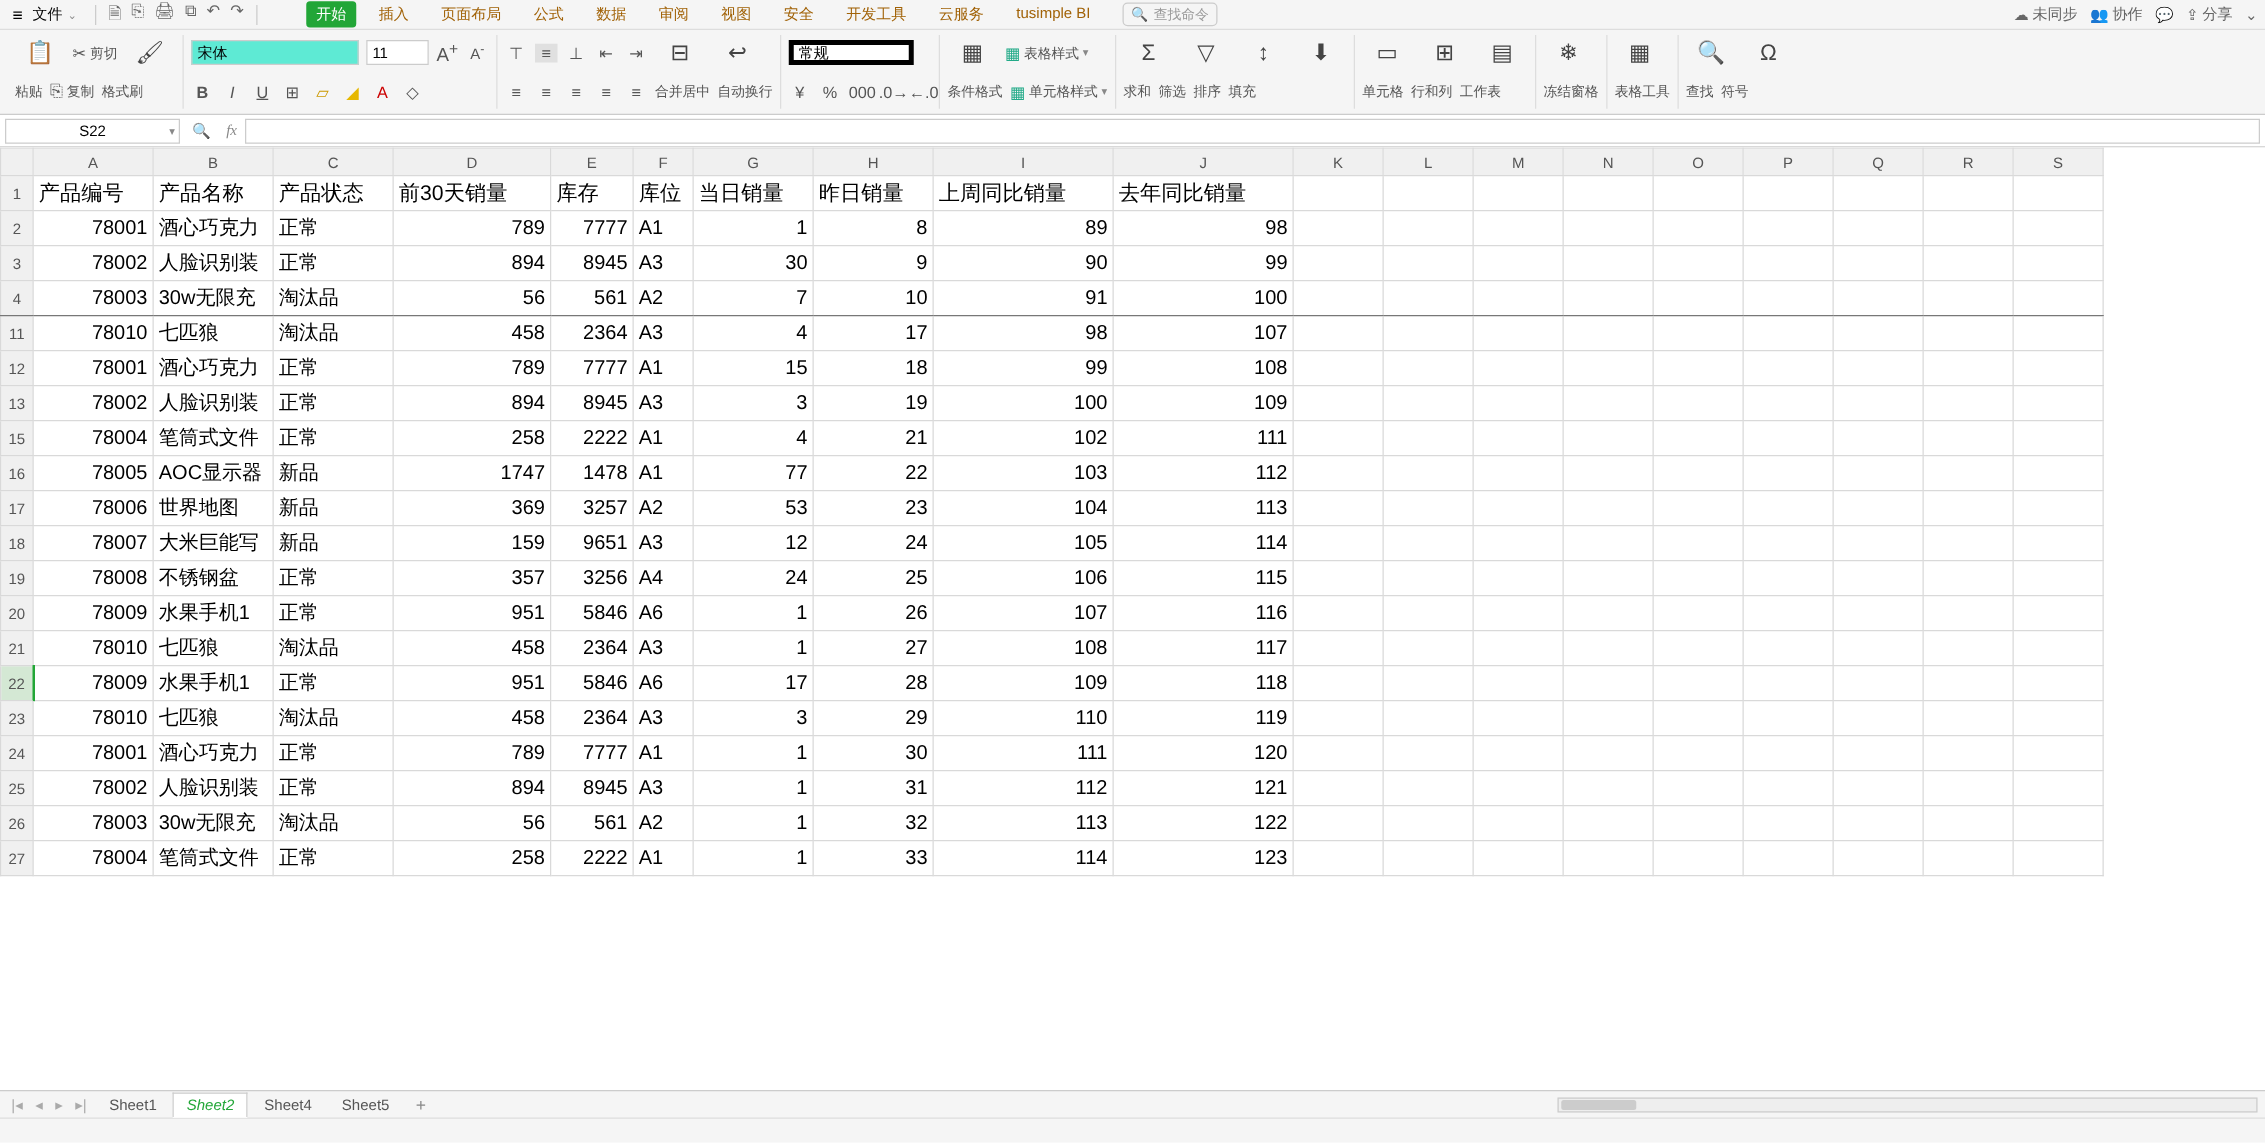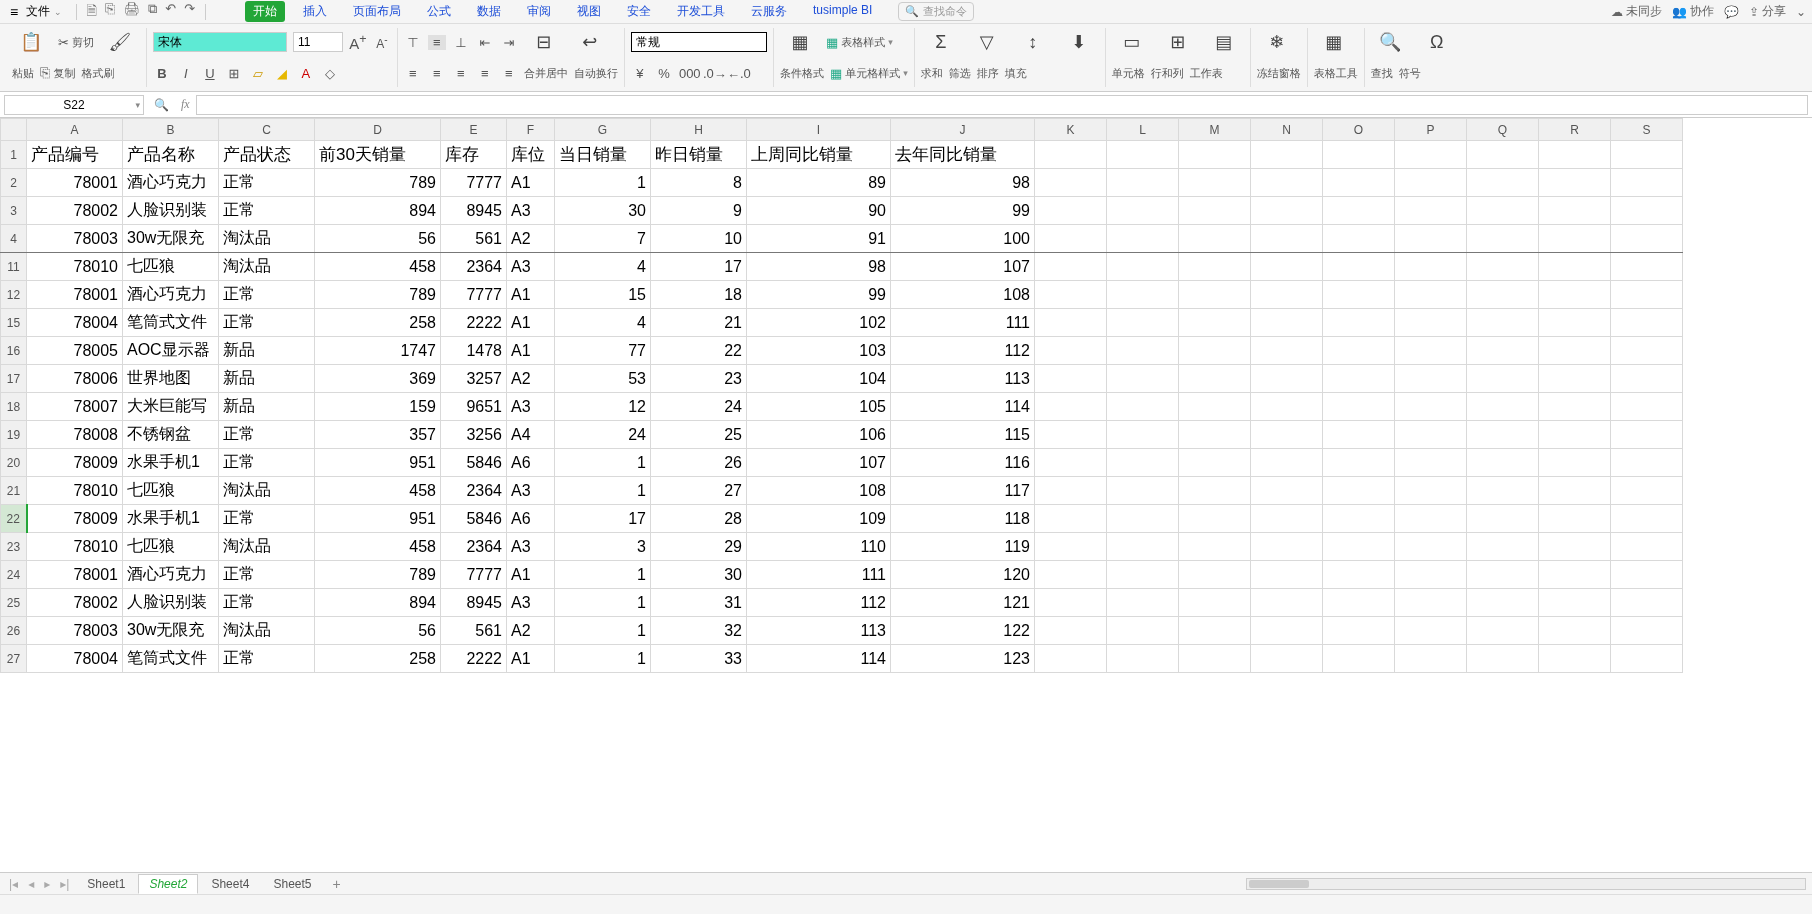--- a/index.html
+++ b/index.html
@@ -7,42 +7,42 @@
 
 
 .menu-bar { display: flex; align-items: center; height: 24px; background: #f5f5f5; padding: 0 6px; gap: 6px; border-bottom: 1px solid #ddd; }
 .menu-bar .file-btn { display: flex; align-items: center; gap: 4px; padding: 0 4px; }
 .menu-bar .hamburger { display: inline-block; width: 12px; }
 .menu-bar .hamburger::before { content: "≡"; font-size: 14px; }
 .menu-bar .sep { width: 1px; height: 16px; background: #ccc; margin: 0 4px; }
 .menu-bar .qa-icons { display: flex; gap: 8px; }
 .menu-bar .qa-icons span { color: #666; font-size: 13px; }
 .menu-bar .tabs { display: flex; gap: 10px; margin-left: 8px; }
-.menu-bar .tab { padding: 2px 8px; color: #1d4ed8; }
+.menu-bar .tab { padding: 2px 8px; color: #a16207; }
 .menu-bar .tab.active { background: #22a637; color: #fff; border-radius: 3px; margin-left: 21px; }
 .menu-bar .search-cmd { display: flex; align-items: center; gap: 4px; border: 1px solid #ccc; border-radius: 4px; padding: 1px 6px; margin-left: 12px; color: #999; font-size: 11px; }
 .menu-bar .right { margin-left: auto; display: flex; gap: 10px; color: #666; align-items: center; }
 .menu-bar .right span { display: flex; align-items: center; gap: 3px; }
 
 
 .ribbon { display: flex; align-items: stretch; height: 68px; background: #f5f5f5; border-bottom: 1px solid #ccc; padding: 4px 6px; gap: 0; }
 .ribbon-group { display: flex; flex-direction: column; justify-content: space-between; padding: 0 6px; border-right: 1px solid #ddd; }
 .ribbon-group:last-child { border-right: none; }
 .rg-row { display: flex; align-items: center; gap: 6px; }
 .rg-row.top { height: 28px; }
 .rg-row.bot { height: 28px; }
 .big-btn { display: flex; flex-direction: column; align-items: center; justify-content: center; gap: 2px; padding: 0 4px; color: #555; font-size: 11px; min-width: 40px; }
 .big-btn .ico { font-size: 18px; color: #444; }
 .small-btn { display: flex; align-items: center; gap: 3px; font-size: 11px; color: #555; }
 .small-btn .ico { font-size: 13px; color: #555; }
 .font-select { width: 134px; height: 20px; border: 1px solid #ccc; background: #5eead4; font-size: 12px; padding: 0 4px; }
 .size-select { width: 50px; height: 20px; border: 1px solid #ccc; background: #fff; font-size: 12px; padding: 0 4px; }
 .fmt-ico { width: 18px; text-align: center; font-size: 13px; color: #555; display: inline-block; }
 .caret { font-size: 9px; color: #888; }
-.num-select { width: 136px; height: 20px; border: 1px solid #000000; background: #fff; font-size: 12px; padding: 0 4px; }
+.num-select { width: 100px; height: 20px; border: 4px solid #000000; background: #fff; font-size: 12px; padding: 0 4px; }
 
 
 .namebar { display: flex; align-items: center; height: 26px; background: #fff; border-bottom: 1px solid #ccc; }
 .namebox { width: 140px; border: 1px solid #ccc; margin: 2px 4px; height: 20px; display: flex; align-items: center; justify-content: center; font-size: 12px; background: #fff; position: relative; }
 .namebox .dd { position: absolute; right: 3px; font-size: 9px; color: #888; }
 .fx-label { color: #888; font-style: italic; margin: 0 6px; font-family: serif; }
 .search-ico { color: #888; margin: 0 6px; }
 .formulabar { flex: 1; border: 1px solid #ccc; height: 20px; margin: 2px 4px 2px 0; background: #fff; }
 
 
@@ -496,20 +496,42 @@
           <td class="txt"></td>
           <td class="txt"></td>
           <td class="txt"></td>
           <td class="txt"></td>
           <td class="txt"></td>
           <td class="txt"></td>
           <td class="txt"></td>
           <td class="txt"></td>
         </tr>
         <tr>
+          <th class="rowhdr">13</th>
+          <td class="num">78002</td>
+          <td class="txt">人脸识别装</td>
+          <td class="txt">正常</td>
+          <td class="num">894</td>
+          <td class="num">8945</td>
+          <td class="txt">A3</td>
+          <td class="num">3</td>
+          <td class="num">19</td>
+          <td class="num">100</td>
+          <td class="num">109</td>
+          <td class="txt"></td>
+          <td class="txt"></td>
+          <td class="txt"></td>
+          <td class="txt"></td>
+          <td class="txt"></td>
+          <td class="txt"></td>
+          <td class="txt"></td>
+          <td class="txt"></td>
+          <td class="txt"></td>
+        </tr>
+        <tr>
           <th class="rowhdr">15</th>
           <td class="num">78004</td>
           <td class="txt">笔筒式文件</td>
           <td class="txt">正常</td>
           <td class="num">258</td>
           <td class="num">2222</td>
           <td class="txt">A1</td>
           <td class="num">4</td>
           <td class="num">21</td>
           <td class="num">102</td>

